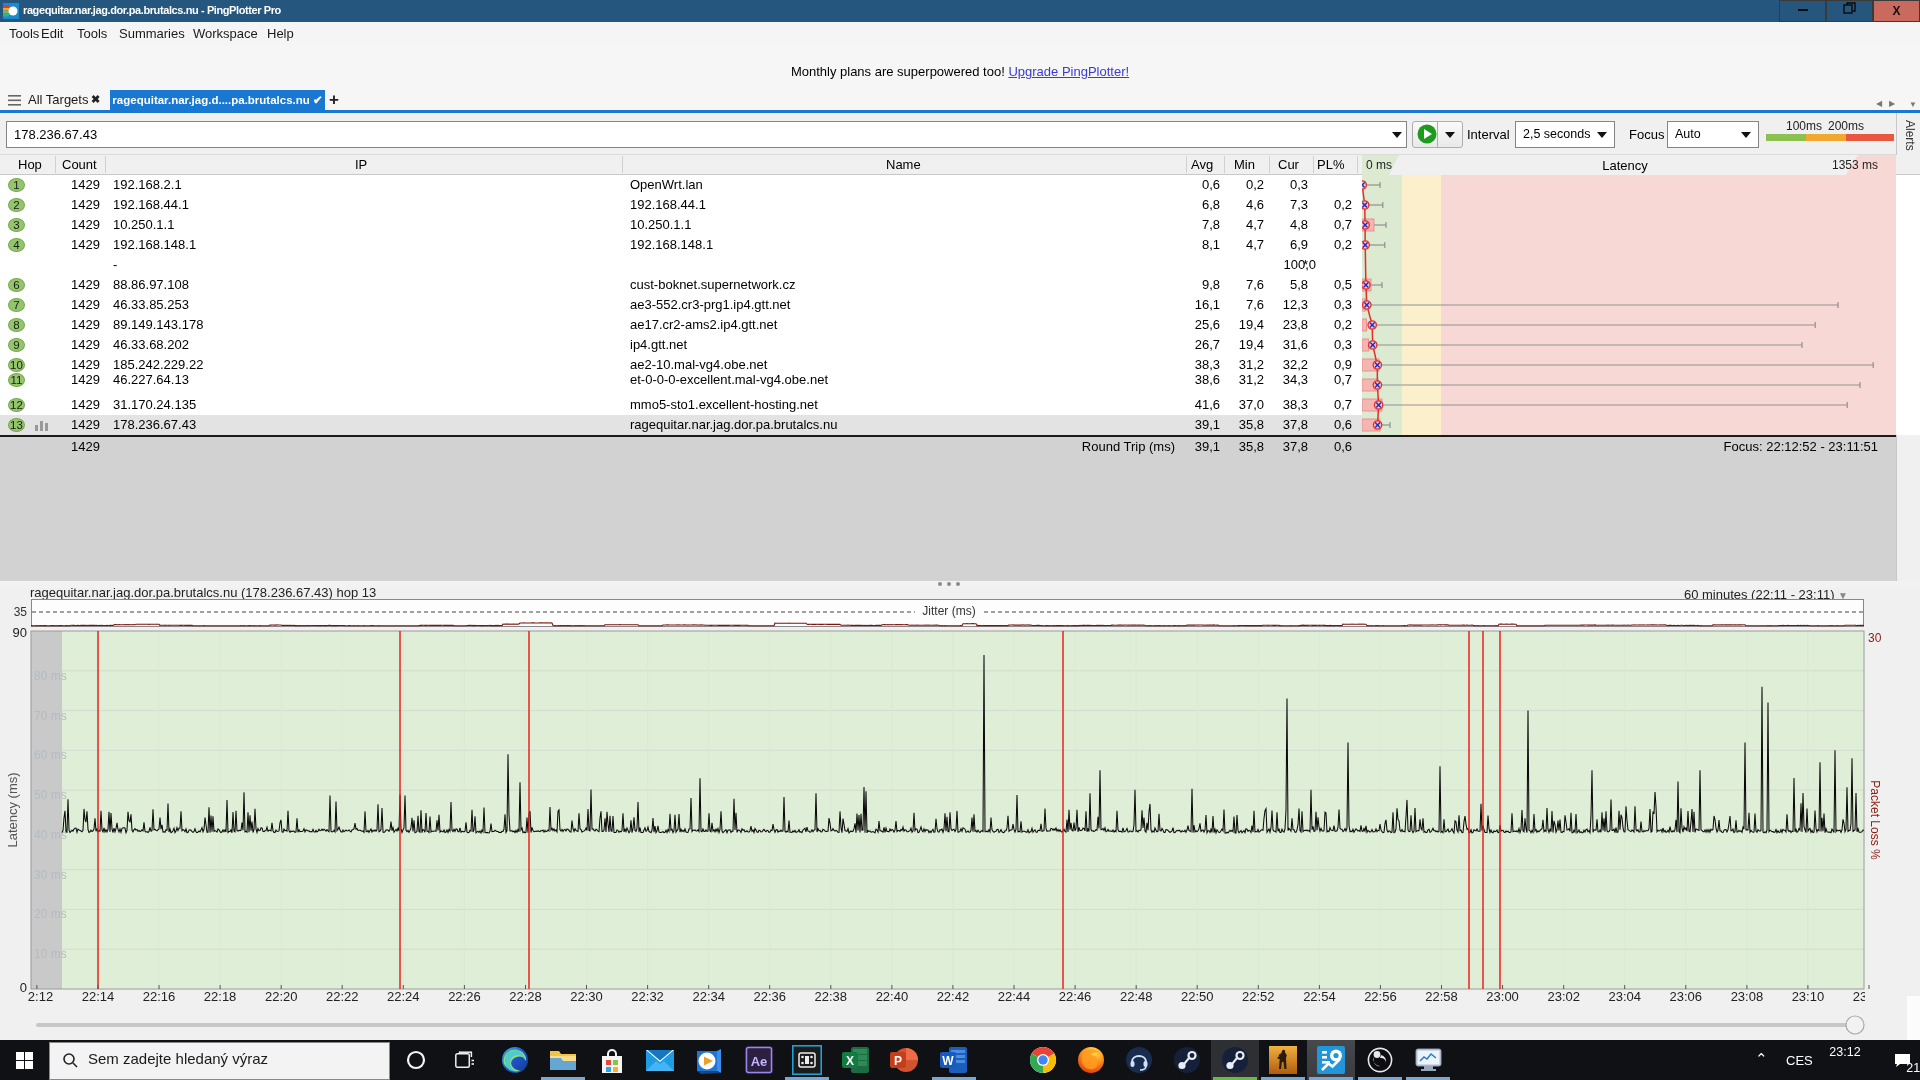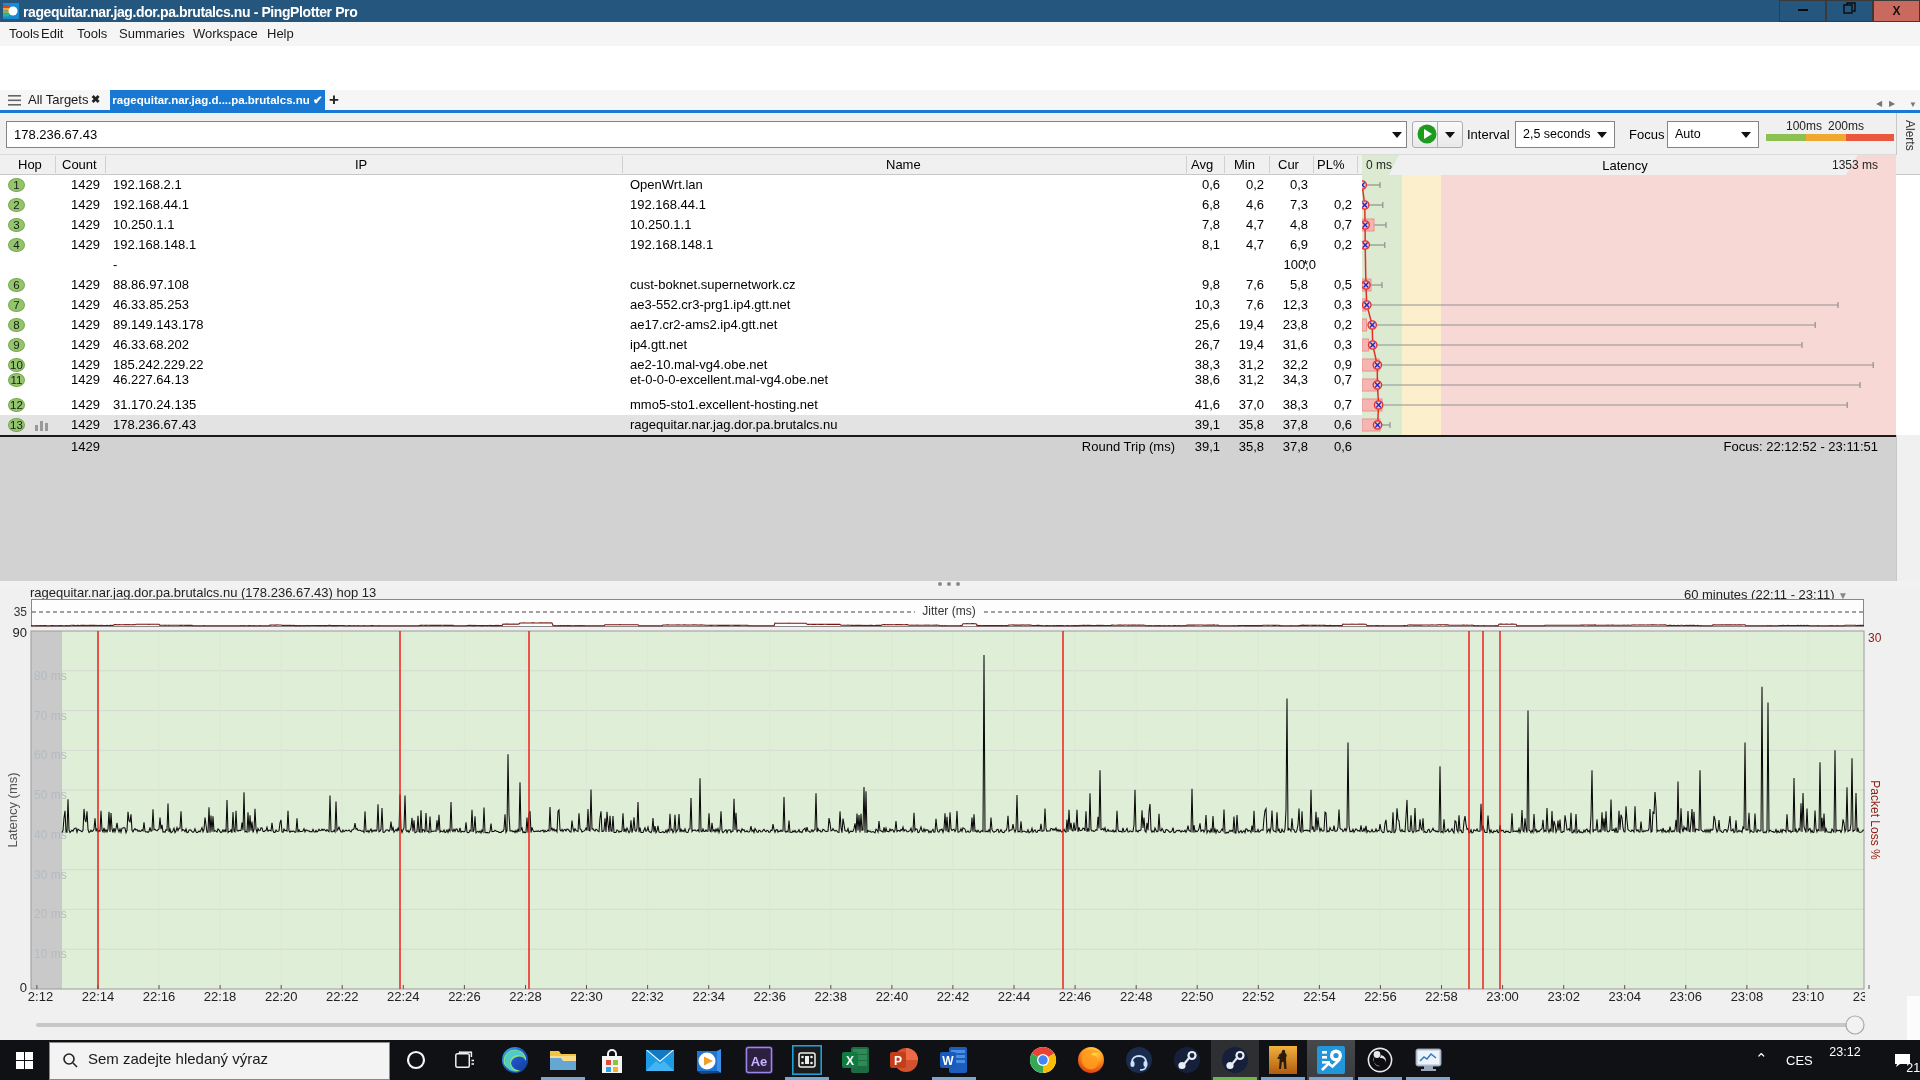--- a/index.html
+++ b/index.html
@@ -1,20 +1,20 @@
 <!DOCTYPE html>
 <html><head><meta charset="utf-8">
 <style>
 *{margin:0;padding:0;box-sizing:border-box}
 html,body{width:1920px;height:1080px;overflow:hidden;font-family:"Liberation Sans",sans-serif;background:#fff}
 .abs{position:absolute}
 #page{position:relative;width:1920px;height:1080px}
 
 #titlebar{left:0;top:0;width:1920px;height:22px;background:#25577e;color:#fff}
-#titletext{left:23px;top:4px;font-size:14px;letter-spacing:-0.4px;font-weight:bold;color:#fff}
+#titletext{left:23px;top:4px;font-size:11px;letter-spacing:-0.4px;font-weight:bold;color:#fff}
 .winbtn{top:0;height:22px;width:47px;border:1px solid #3a3a3a;text-align:center;color:#111;font-size:12px;line-height:20px}
 
 #menubar{left:0;top:22px;width:1920px;height:24px;background:#f5f5f5}
 .menuitem{top:26px;font-size:13px;color:#1a1a1a}
 
 #banner{left:0;top:46px;width:1920px;height:44px;background:#f6f6f6;text-align:center;font-size:13px;color:#000;padding-top:18px}
 #banner a{color:#3a3ad6}
 
 #tabbar{left:0;top:90px;width:1920px;height:20px;background:#f6f6f6}
 #bluebar{left:0;top:110px;width:1920px;height:3px;background:#1878d2}
@@ -72,20 +72,21 @@
 <div class="abs winbtn" style="left:1873px;background:#ca6a5e;font-weight:bold">X</div>
 
 <div class="abs" id="menubar"></div>
 <div class="abs menuitem" style="left:9px">Tools</div>
 <div class="abs menuitem" style="left:41px">Edit</div>
 <div class="abs menuitem" style="left:77px">Tools</div>
 <div class="abs menuitem" style="left:119px">Summaries</div>
 <div class="abs menuitem" style="left:193px">Workspace</div>
 <div class="abs menuitem" style="left:267px">Help</div>
 
+<div class="abs" id="banner">Monthly plans are superpowered too! <a href="#">Upgrade PingPlotter!</a></div>
 
 <div class="abs" id="tabbar"></div>
 <svg class="abs" style="left:8px;top:95px" width="13" height="11">
       <rect y="0" width="13" height="1.6" fill="#666"></rect>
       <rect y="4.5" width="13" height="1.6" fill="#666"></rect>
       <rect y="9" width="13" height="1.6" fill="#666"></rect>
     </svg>
 <div class="abs tab" style="left:28px;top:2px;color:#1a1a1a;top:92px">All Targets</div>
 <div class="abs" style="left:91px;top:93px;font-size:11px;color:#222;font-weight:bold">✖</div>
 <div class="abs tab" id="tabactive">ragequitar.nar.jag.d....pa.brutalcs.nu ✔</div>
@@ -190,21 +191,21 @@
 <div class="cell num" style="left:1150px;width:70px">9,8</div>
 <div class="cell num" style="left:1194px;width:70px">7,6</div>
 <div class="cell num" style="left:1238px;width:70px">5,8</div>
 <div class="cell num" style="left:1282px;width:70px">0,5</div>
 </div>
 <div class="abs row" style="top:295px;width:1362px">
 <div class="hop">7</div>
 <div class="cell num" style="left:55px;width:45px">1429</div>
 <div class="cell" style="left:113px">46.33.85.253</div>
 <div class="cell" style="left:630px">ae3-552.cr3-prg1.ip4.gtt.net</div>
-<div class="cell num" style="left:1150px;width:70px">10,3</div>
+<div class="cell num" style="left:1150px;width:70px">16,1</div>
 <div class="cell num" style="left:1194px;width:70px">7,6</div>
 <div class="cell num" style="left:1238px;width:70px">12,3</div>
 <div class="cell num" style="left:1282px;width:70px">0,3</div>
 </div>
 <div class="abs row" style="top:315px;width:1362px">
 <div class="hop">8</div>
 <div class="cell num" style="left:55px;width:45px">1429</div>
 <div class="cell" style="left:113px">89.149.143.178</div>
 <div class="cell" style="left:630px">ae17.cr2-ams2.ip4.gtt.net</div>
 <div class="cell num" style="left:1150px;width:70px">25,6</div>

